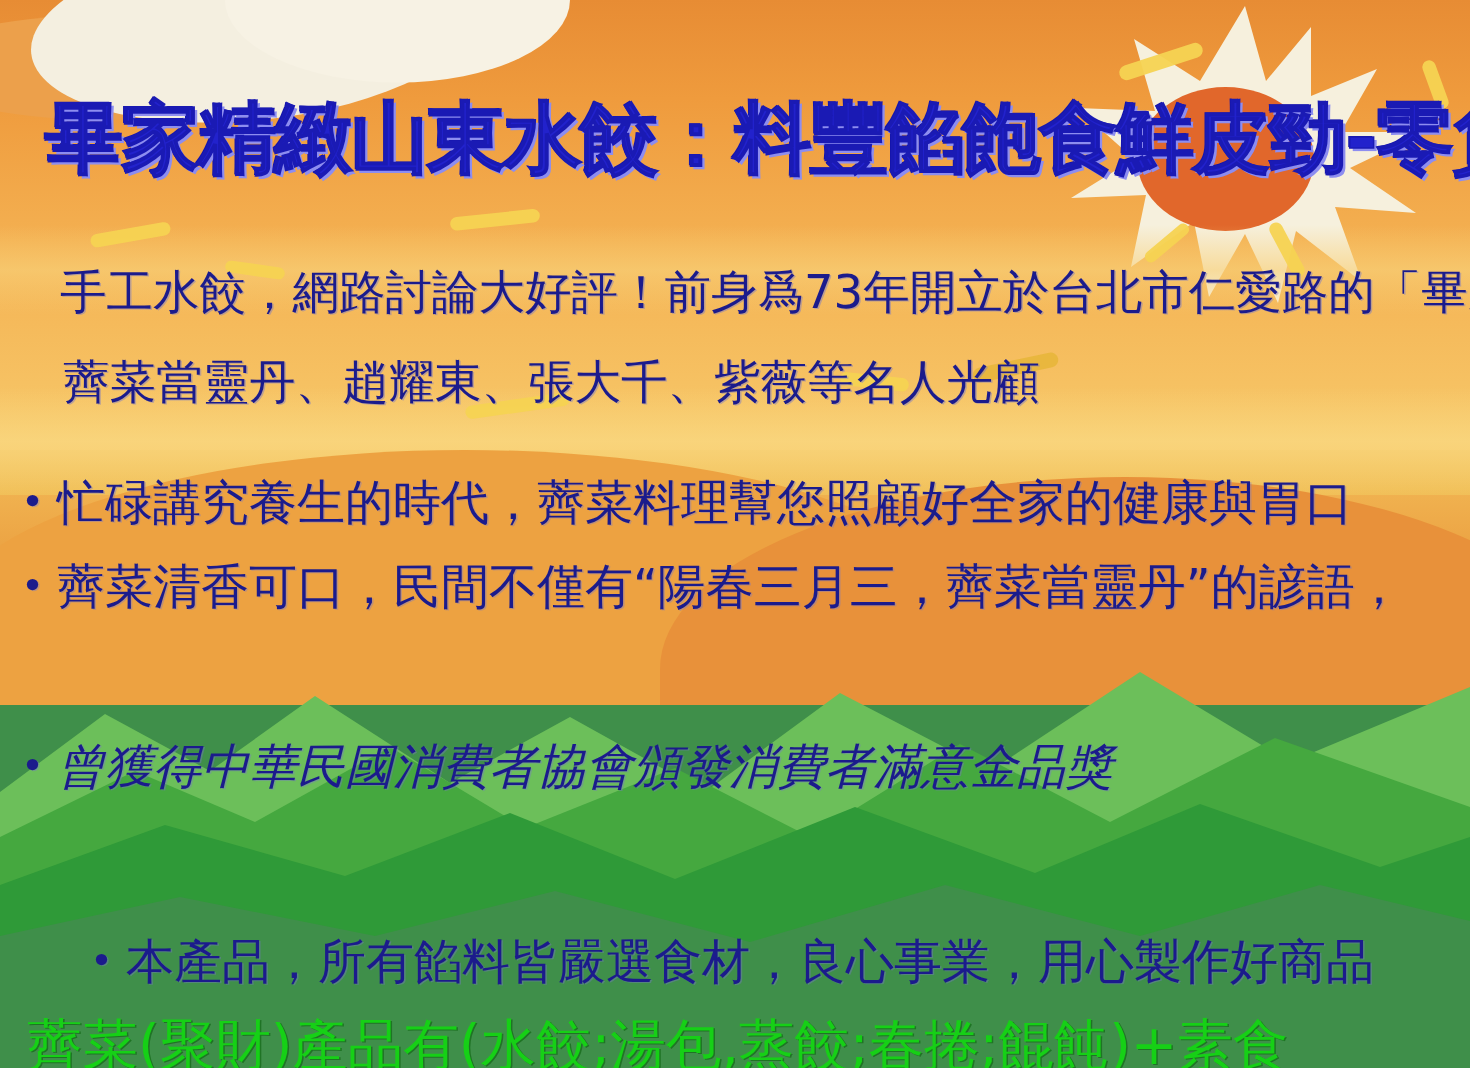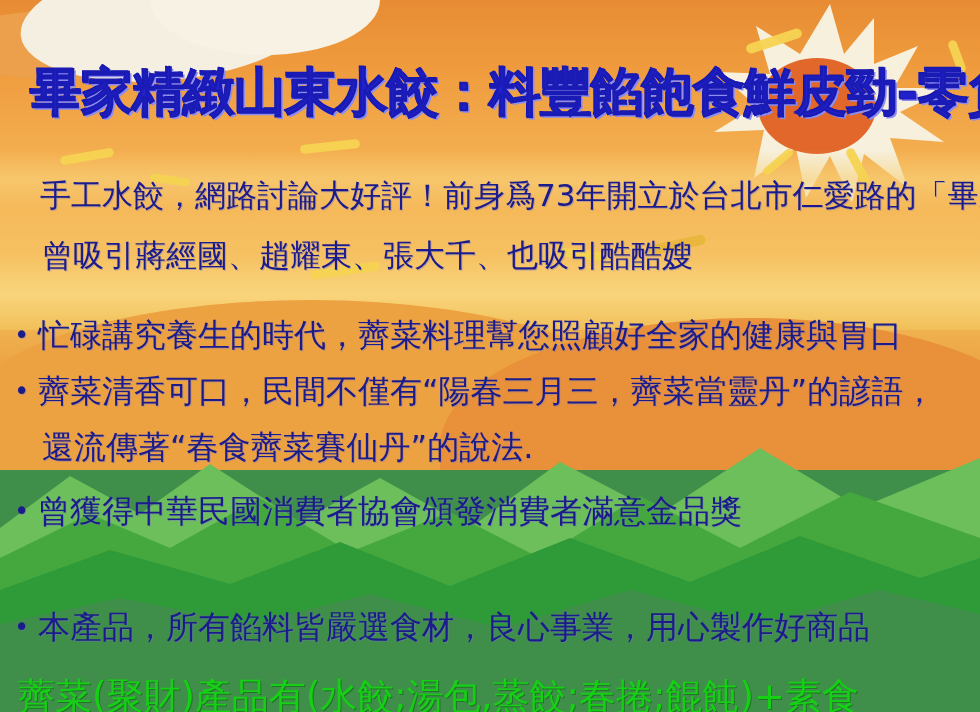--- a/index.html
+++ b/index.html
@@ -138,23 +138,23 @@
     display: inline-block;
     width: 24px;
     font-size: 26px;
     vertical-align: middle;
   }
   .bullet .txt { vertical-align: middle; }
 
   .b1 { top: 316px; }
   .b2 { top: 372px; }
   .b2cont { top: 428px; left: 42px; }
-  .b3 { top: 492px; }
+  .b3 { top: 492px; font-style: italic; }
   .b4 { top: 544px; }
-  .b5 { top: 608px; }
+  .b5 { top: 622px; margin-left: 46px; }
 
   .footer {
     position: absolute;
     left: 18px;
     top: 644px;
     font-size: 37px;
     color: #16d016;
     white-space: nowrap;
     text-shadow: 1px 1px 0 rgba(0,90,0,0.5);
     margin-top: 28px;
@@ -211,32 +211,29 @@
     <div class="dash dark" style="left:648px; top:240px; width:58px; height:10px; transform:rotate(-12deg);"></div>
     <div class="dash" style="left:838px; top:162px; width:40px; height:9px;  transform:rotate(62deg);"></div>
     <div class="dash" style="left:760px; top:158px; width:36px; height:8px;  transform:rotate(-40deg);"></div>
   </div>
 
   <div class="content">
 
     <div class="title">畢家精緻山東水餃：料豐餡飽食鮮皮勁-零負擔野菜餃</div>
 
     <div class="para l1">手工水餃，網路討論大好評！前身爲73年開立於台北市仁愛路的「畢家小館」</div>
-    <div class="para l2">曾吸引蔣經國、趙耀東、張大千、也吸引酷酷嫂</div>
+    <div class="para l2">薺菜當靈丹、趙耀東、張大千、紫薇等名人光顧</div>
 
     <div class="bullet b1">
       <span class="dot">•</span><span class="txt">忙碌講究養生的時代，薺菜料理幫您照顧好全家的健康與胃口</span>
     </div>
 
     <div class="bullet b2">
       <span class="dot">•</span><span class="txt">薺菜清香可口，民間不僅有“陽春三月三，薺菜當靈丹”的諺語，</span>
     </div>
-    <div class="bullet b2cont">
-      <span class="txt">還流傳著“春食薺菜賽仙丹”的說法.</span>
-    </div>
 
     <div class="bullet b3">
       <span class="dot">•</span><span class="txt">曾獲得中華民國消費者協會頒發消費者滿意金品獎</span>
     </div>
 
 
     <div class="bullet b5">
       <span class="dot">•</span><span class="txt">本產品，所有餡料皆嚴選食材，良心事業，用心製作好商品</span>
     </div>
 

